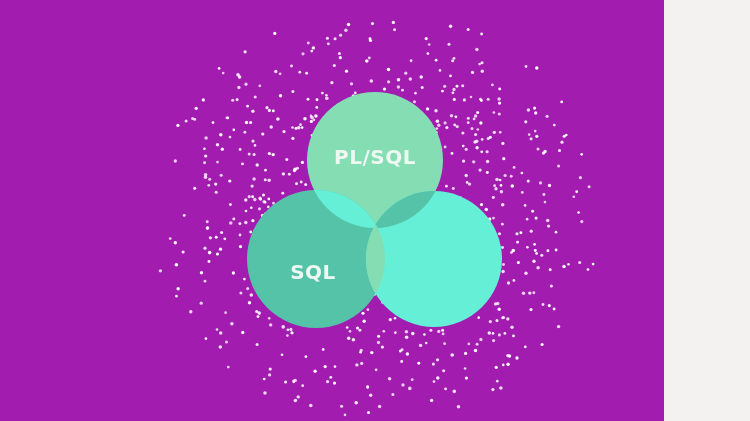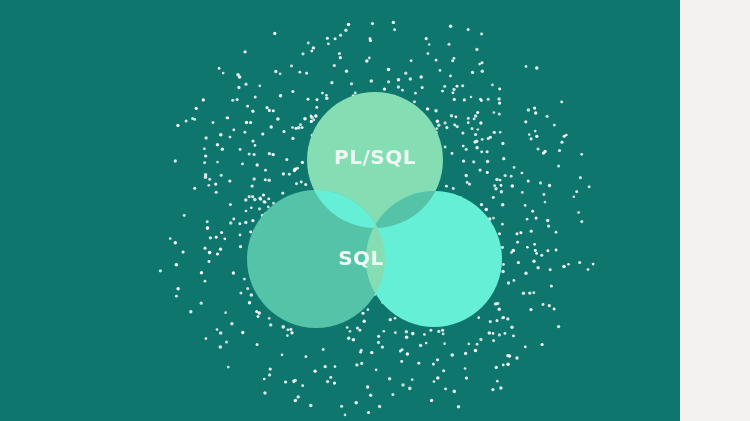--- a/index.html
+++ b/index.html
@@ -7,22 +7,21 @@
       padding: 0;
       width: 750px;
       height: 421px;
       overflow: hidden;
       background: #f3f2f0;
     }
     .stage {
       position: relative;
       width: 664px;
       height: 421px;
-      background: #0f766e;
-      padding-left: 16px;
+      background: #a21caf;
     }
     svg.canvas {
       position: absolute;
       left: 0; top: 0;
       width: 750px;
       height: 421px;
     }
     .label {
       position: absolute;
       transform: translate(-50%, -50%);
@@ -927,14 +926,14 @@
     </g>
 
     <g clip-path="url(#clip-plsql)">
       <g clip-path="url(#clip-sql)">
         <circle id="i-triple" cx="434" cy="259" r="68" fill="#84ddb3"></circle>
       </g>
     </g>
   </svg>
 
   <div class="label" id="lbl-plsql" style="left: 375px; top: 157px; color: rgb(238, 248, 242);">PL/SQL</div>
-  <div class="label" id="lbl-sql" style="left: 313px; top: 258px; color: rgb(238, 248, 242); margin-left: 48px;">SQL</div>
+  <div class="label" id="lbl-sql" style="left: 313px; top: 272px; color: rgb(238, 248, 242);">SQL</div>
 </div>
 
 </body></html>

